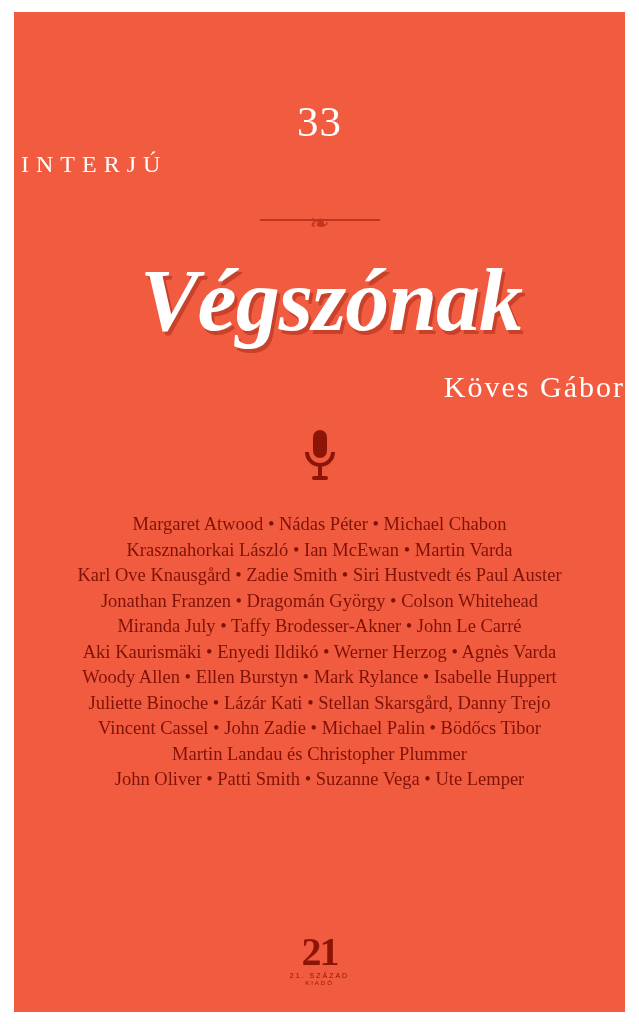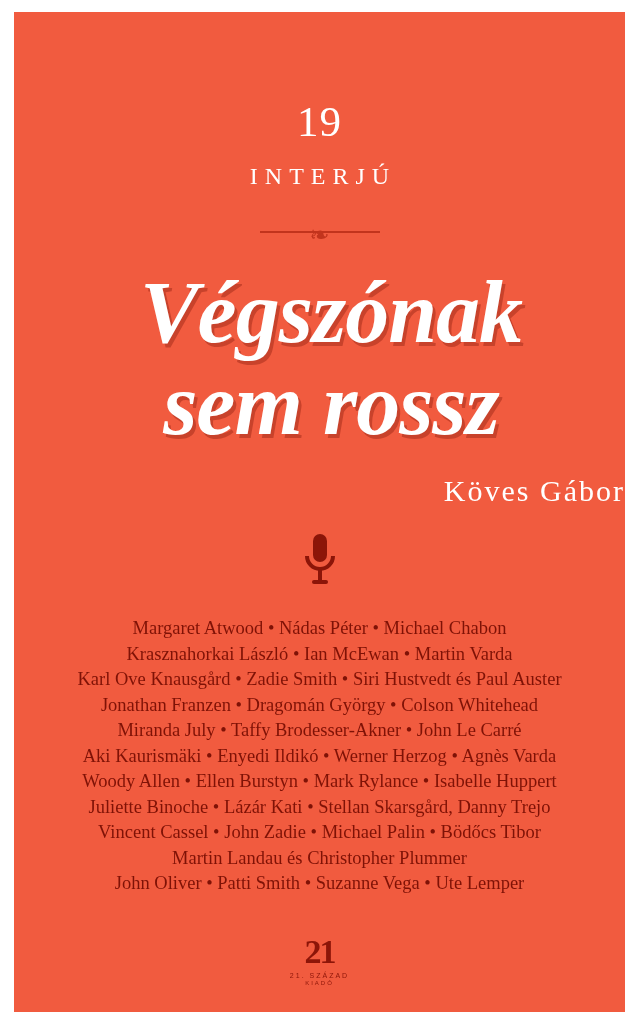--- a/index.html
+++ b/index.html
@@ -25,26 +25,26 @@
   .top-number {
     text-align: center;
     color: #ffffff;
     font-family: "Liberation Serif", serif;
     font-size: 43px;
     letter-spacing: 1px;
     margin-top: 88px;
     line-height: 1;
   }
   .top-sub {
-    text-align: center;
+    text-align: left;
     color: #ffffff;
     font-family: "Liberation Serif", serif;
     font-size: 24px;
     letter-spacing: 7px;
-    margin-top: 20px;
+    margin-top: 8px;
     text-indent: 7px;
   }
   .ornament {
     margin: 32px auto 0 auto;
     width: 120px;
     text-align: center;
     position: relative;
     height: 30px;
   }
   .ornament .rule {
@@ -113,21 +113,21 @@
   .logo {
     position: absolute;
     left: 0;
     right: 0;
     bottom: 26px;
     text-align: center;
   }
   .logo .mark {
     color: #8c1508;
     font-family: "Liberation Serif", serif;
-    font-size: 34px;
+    font-size: 40px;
     font-weight: bold;
     letter-spacing: -2px;
     line-height: 34px;
   }
   .logo .sub1 {
     color: #8c1508;
     font-family: "Liberation Sans", sans-serif;
     font-size: 7px;
     letter-spacing: 2px;
     margin-top: 3px;
@@ -138,31 +138,30 @@
     font-size: 6px;
     letter-spacing: 2px;
     margin-top: 1px;
   }
 </style>
 </head>
 <body>
 
 <div class="cover">
 
-  <div class="top-number">19</div>
+  <div class="top-number">33</div>
   <div class="top-sub">INTERJÚ</div>
 
   <div class="ornament">
     <div class="rule"></div>
     <div class="glyph">❧</div>
   </div>
 
   <div class="title-block">
     <span class="title-line l1">Végszónak</span>
-    <span class="title-line l2">sem rossz</span>
   </div>
 
   <div class="author">Köves Gábor</div>
 
   <div class="mic">
     <svg width="40" height="56" viewBox="0 0 40 56" xmlns="http://www.w3.org/2000/svg">
       <rect x="13" y="2" width="14" height="28" rx="7" fill="#8c1508"></rect>
       <path d="M7 24 a13 13 0 0 0 26 0" fill="none" stroke="#8c1508" stroke-width="4"></path>
       <rect x="18" y="38" width="4" height="10" fill="#8c1508"></rect>
       <rect x="12" y="48" width="16" height="4" rx="2" fill="#8c1508"></rect>

